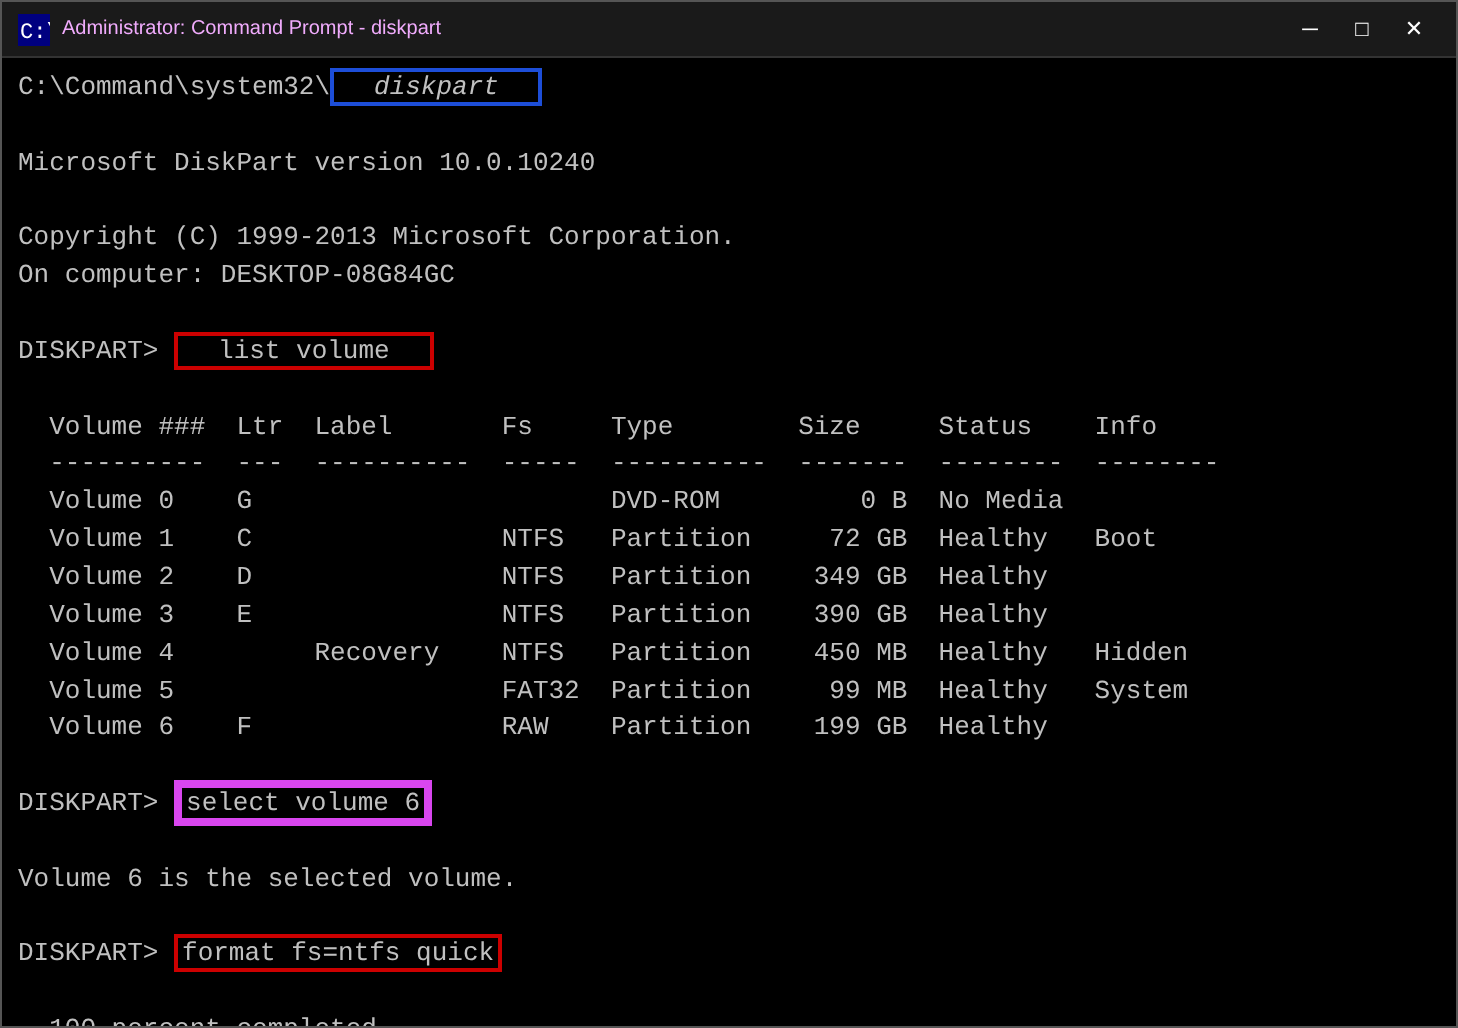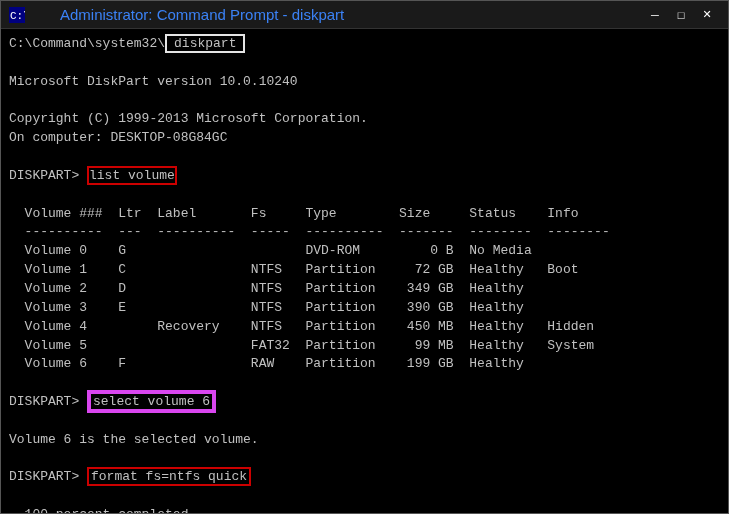--- a/index.html
+++ b/index.html
@@ -32,25 +32,24 @@
     }
 
     .title-bar-icon {
       width: 16px;
       height: 16px;
       margin-right: 6px;
       flex-shrink: 0;
     }
 
     .title-bar-text {
-      color: #3b82f6;
+      color: #f0abfc;
       font-family: 'Segoe UI', Arial, sans-serif;
-      font-size: 15px;
+      font-size: 10px;
       flex: 1;
-      margin-left: 29px;
     }
 
     .title-bar-controls {
       display: flex;
       gap: 0;
     }
 
     .tb-btn {
       width: 26px;
       height: 28px;
@@ -99,28 +98,28 @@
     </div>
     <span class="title-bar-text">Administrator: Command Prompt - diskpart</span>
     <div class="title-bar-controls">
       <button class="tb-btn">─</button>
       <button class="tb-btn">□</button>
       <button class="tb-btn tb-close">✕</button>
     </div>
   </div>
 
   <div class="console-area">
-    <div class="console-content"><span>C:\Command\system32\</span><span style="border:2px solid #e5e5e5; padding:0 7px;">diskpart</span>
+    <div class="console-content"><span>C:\Command\system32\</span><span style="border:2px solid #1d4ed8; padding:0 20px;font-style:italic;">diskpart</span>
 
 Microsoft DiskPart version 10.0.10240
 
 Copyright (C) 1999-2013 Microsoft Corporation.
 On computer: DESKTOP-08G84GC
 
-<span>DISKPART&gt; </span><span style="border:2px solid #cc0000; padding:0 0;">list volume</span>
+<span>DISKPART&gt; </span><span style="border:2px solid #cc0000; padding:0 20px;">list volume</span>
 
   Volume ###  Ltr  Label       Fs     Type        Size     Status    Info
   ----------  ---  ----------  -----  ----------  -------  --------  --------
   Volume 0    G                       DVD-ROM         0 B  No Media  
   Volume 1    C                NTFS   Partition     72 GB  Healthy   Boot
   Volume 2    D                NTFS   Partition    349 GB  Healthy   
   Volume 3    E                NTFS   Partition    390 GB  Healthy   
   Volume 4         Recovery    NTFS   Partition    450 MB  Healthy   Hidden
   Volume 5                     FAT32  Partition     99 MB  Healthy   System
   Volume 6    F                RAW    Partition    199 GB  Healthy   

